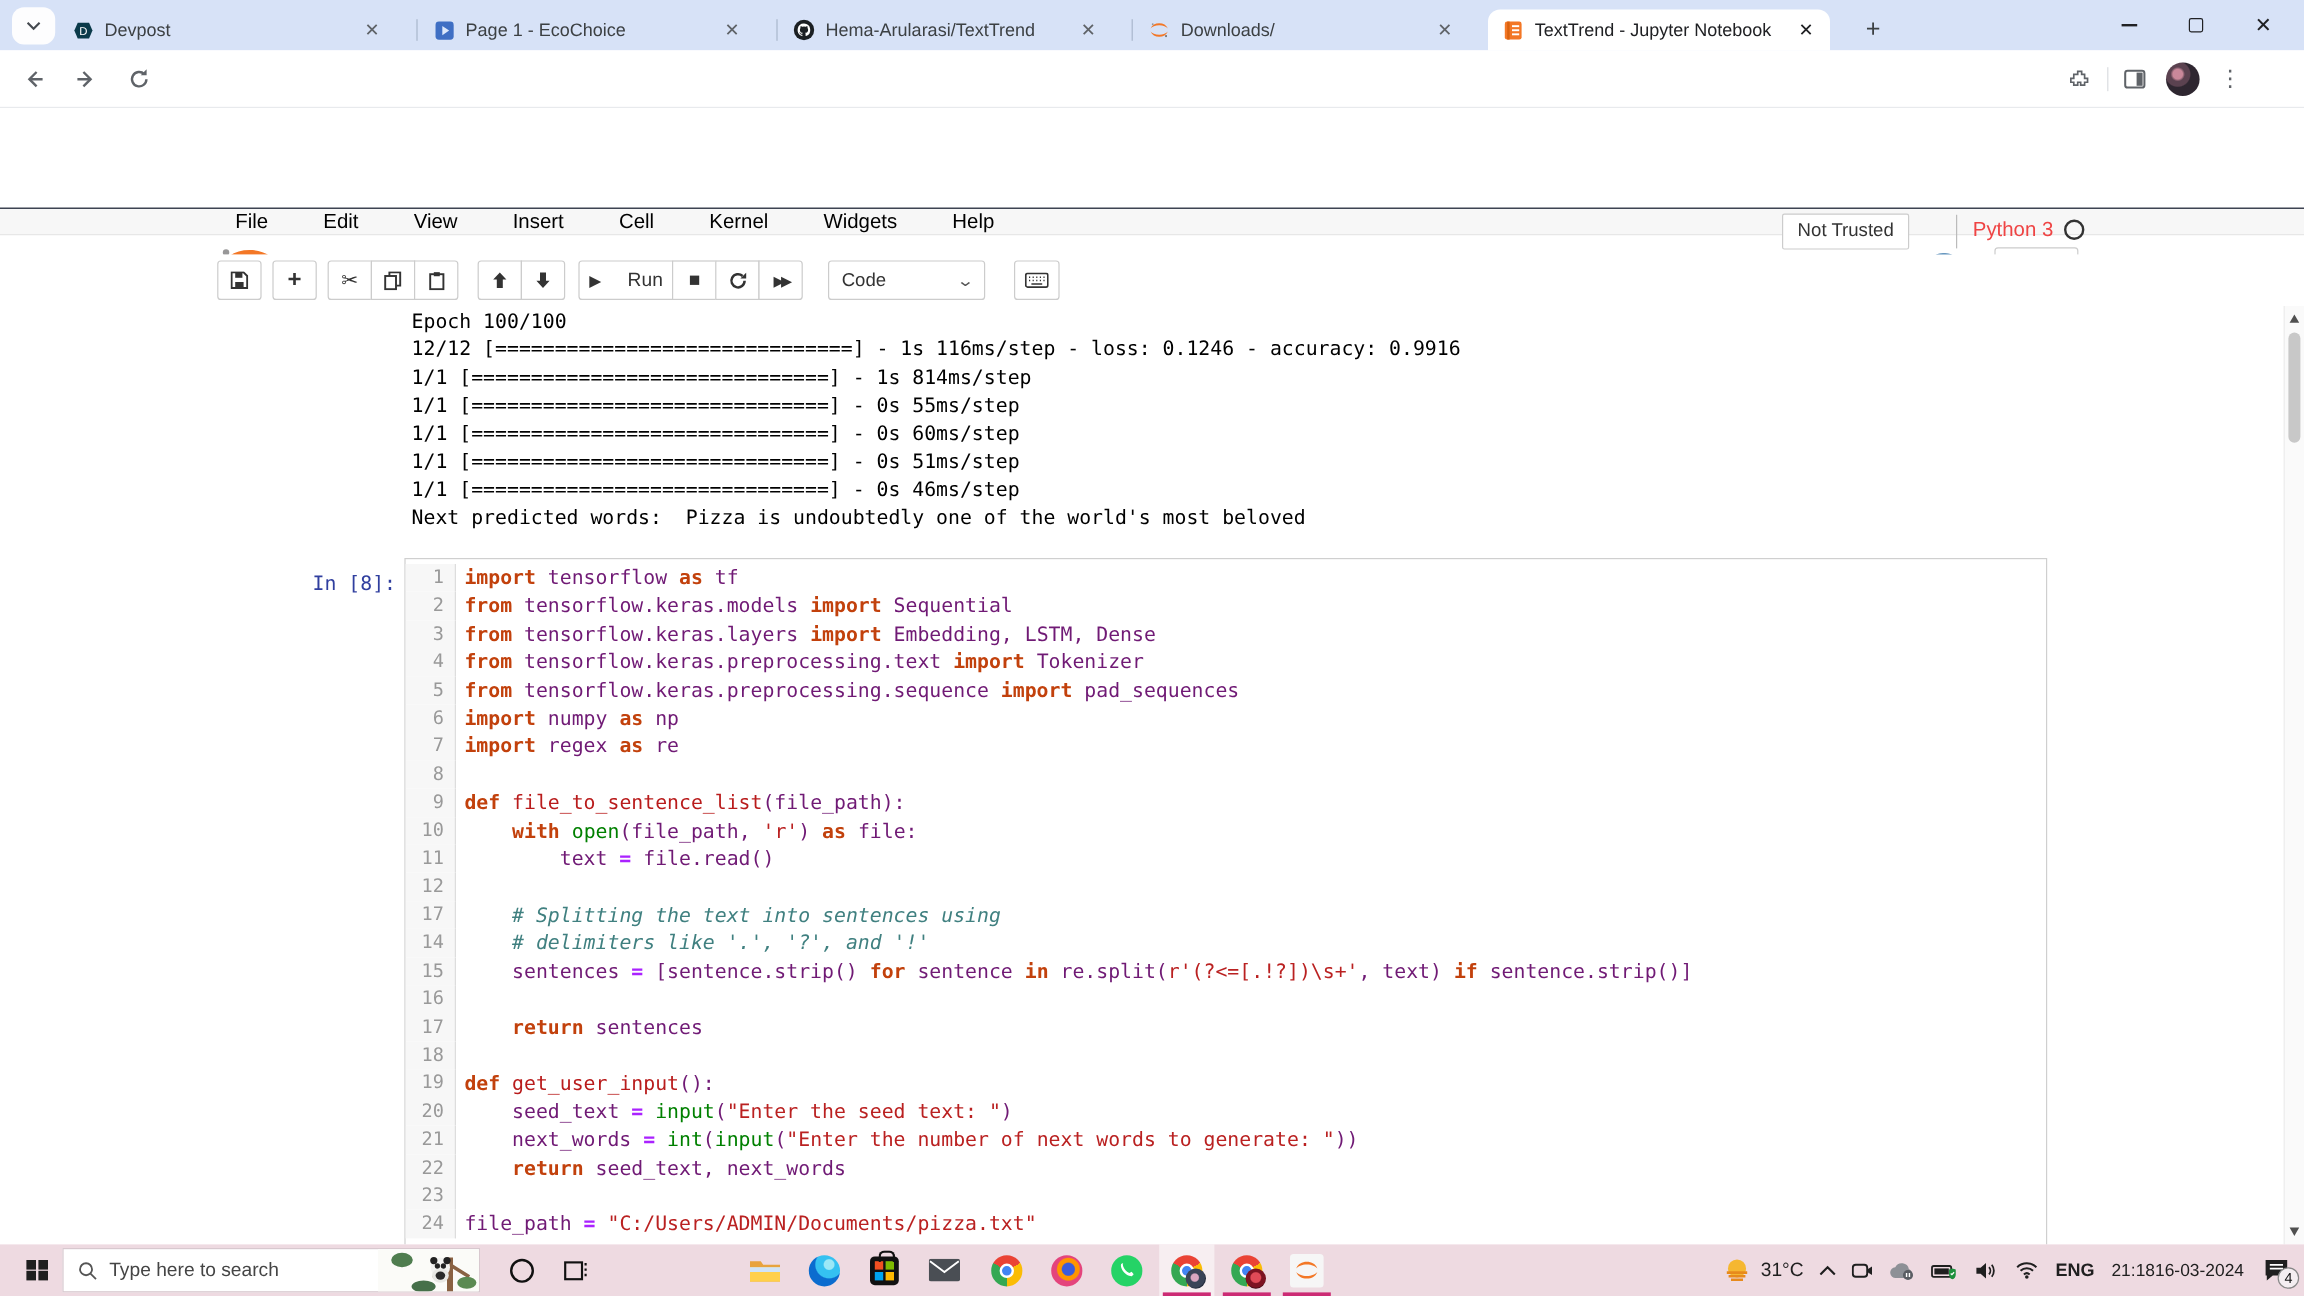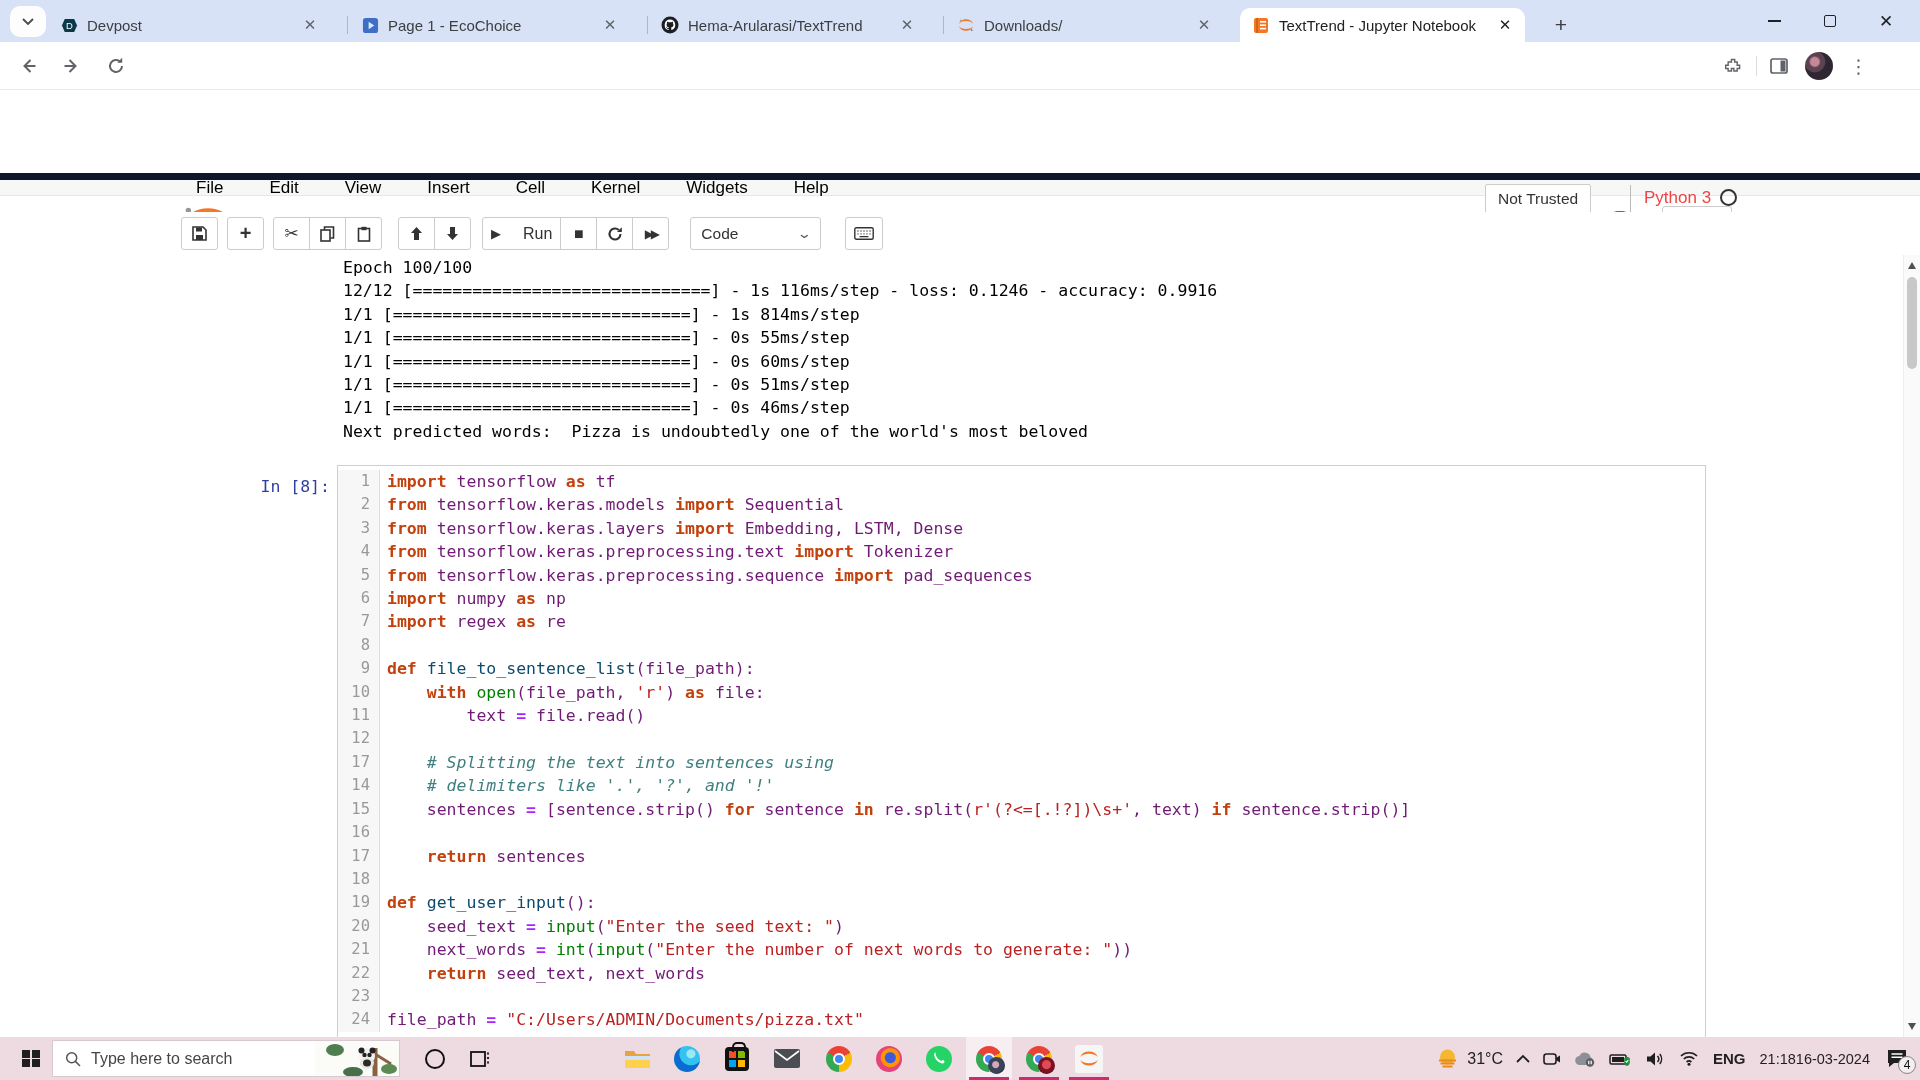--- a/index.html
+++ b/index.html
@@ -44,21 +44,21 @@
   .jlogo{position:absolute;left:177px;top:115px;}
   .jlogo-word{position:absolute;left:243px;top:117px;font-size:33px;color:#4e4e4e;letter-spacing:-1px;}
   .jtitle{position:absolute;left:348px;top:120px;font-size:27px;color:#000;}
   .jsub{position:absolute;left:486px;top:128px;font-size:16px;color:#333;}
   .pylogo{position:absolute;left:1598px;top:118px;}
   .logout{position:absolute;left:1662px;top:116px;width:70px;height:38px;border:1px solid #cccccc;border-radius:3px;
     background:#fff;font-size:16px;color:#333;display:flex;align-items:center;justify-content:center;}
 
   
   .menubar{position:absolute;left:0;top:173px;width:1920px;height:23px;background:#f7f7f7;
-    border-top:7px solid #0f172a;border-bottom:1px solid #e7e7e7;display:flex;align-items:center;}
+    border-top:1px solid #0f172a;border-bottom:1px solid #e7e7e7;display:flex;align-items:center;}
   .menu-items{display:flex;padding-left:173px;}
   .menu-item{padding:0 23px;font-size:17px;color:#000;line-height:37px;}
   .trust{position:absolute;left:1485px;top:4px;height:30px;padding:0 12px;border:1px solid #cccccc;border-radius:2px;
     font-size:15.5px;color:#333;display:flex;align-items:center;background:#fff;}
   .kdiv{position:absolute;left:1630px;top:5px;width:1px;height:28px;background:#bbb;}
   .kernel-name{position:absolute;left:1644px;top:8px;font-size:17px;color:#ef4444;}
   .kernel-ind{position:absolute;left:1720px;top:9px;width:17px;height:17px;border:2px solid #333;border-radius:50%;}
 
   
   .jtoolbar{position:absolute;left:0;top:212px;width:1920px;height:43px;background:#fff;display:flex;align-items:center;}
@@ -86,21 +86,21 @@
   .cell{position:absolute;left:337px;top:210px;width:1369px;border:1px solid #cfcfcf;background:#fff;padding:4px 0 6px 0;}
   .cm-row{display:flex;line-height:23.4px;font-family:"DejaVu Sans Mono",monospace;font-size:16.5px;}
   .cm-gut{width:42px;padding-right:9px;text-align:right;color:#999;background:#f7f7f7;
     border-right:1px solid #ddd;flex:none;font-size:15.5px;}
   .cm-code{padding-left:7px;white-space:pre;flex:1;color:#000;}
   .tk-kw{color:#c2410c;font-weight:bold;}
   .tk-bi{color:#008000;}
   .tk-st{color:#BA2121;}
   .tk-cm{color:#408080;font-style:italic;}
   .tk-op{color:#AA22FF;font-weight:bold;}
-  .tk-fn{color:#0c4a6e;}
+  .tk-fn{color:#b91c1c;}
   .tk-tx{color:#701a75;}
 
   
   .sbar{position:absolute;right:0;top:255px;width:17px;height:782px;background:#fafafa;border-left:1px solid #ededed;}
   .sb-arrow{position:absolute;left:4px;width:0;height:0;border-left:4.5px solid transparent;border-right:4.5px solid transparent;}
   .sb-up{top:7px;border-bottom:7px solid #505050;}
   .sb-down{bottom:7px;border-top:7px solid #505050;}
   .sb-thumb{position:absolute;left:3px;top:22px;width:10px;height:92px;background:#c8c8c8;border-radius:5px;}
 
   

